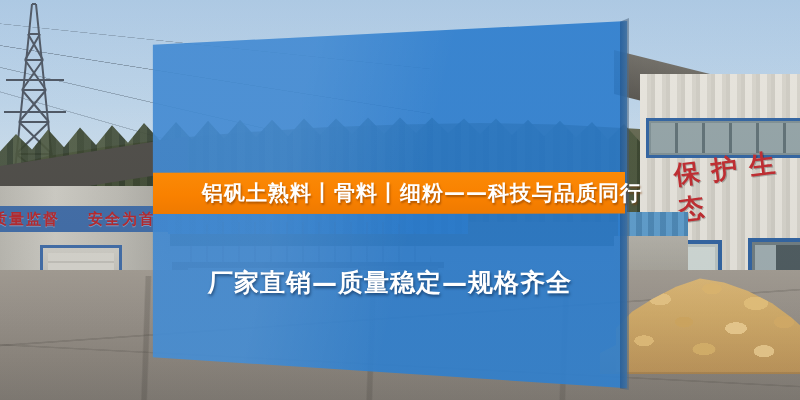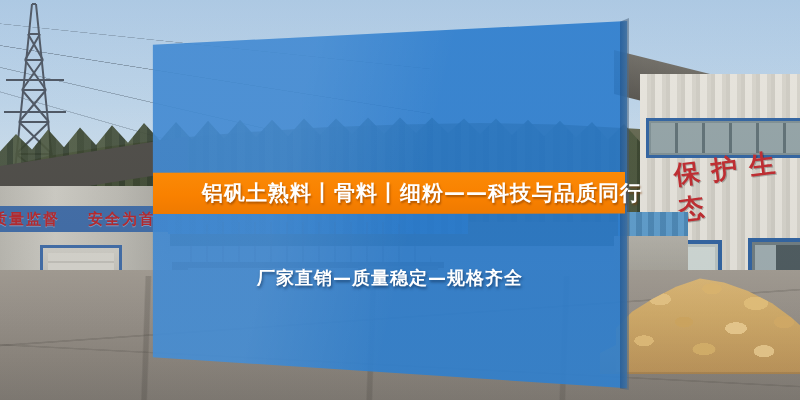--- a/index.html
+++ b/index.html
@@ -214,21 +214,21 @@
     text-shadow:1px 2px 2px rgba(120,55,0,.55);
     margin-left:33px;
   }
 
   .sub1,.sub2{
     position:absolute;width:476px;text-align:center;white-space:nowrap;
     color:#ffffff;font-weight:700;letter-spacing:1px;
     font-family:"DejaVu Sans","Liberation Sans",sans-serif;
     text-shadow:1px 2px 3px rgba(8,35,70,.6);
   }
-  .sub1{left:152px;top:266px;font-size:18px;}
+  .sub1{left:152px;top:266px;font-size:25px;}
   .sub2{left:154px;top:308px;font-size:25px;}
 </style>
 </head>
 <body>
 
 <div id="banner">
 
   <div class="photo">
     <div class="sky"></div>
     <div class="wires"></div>

